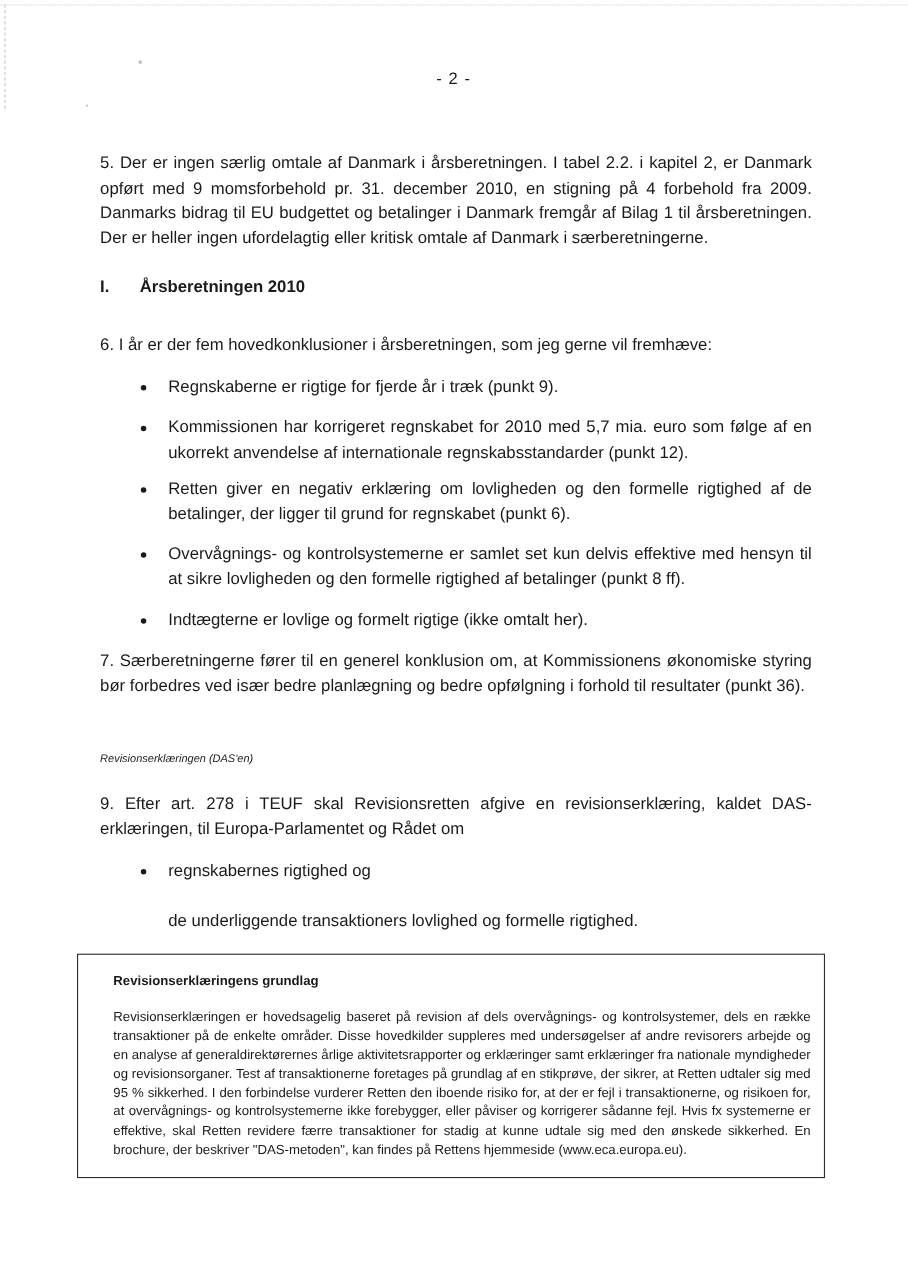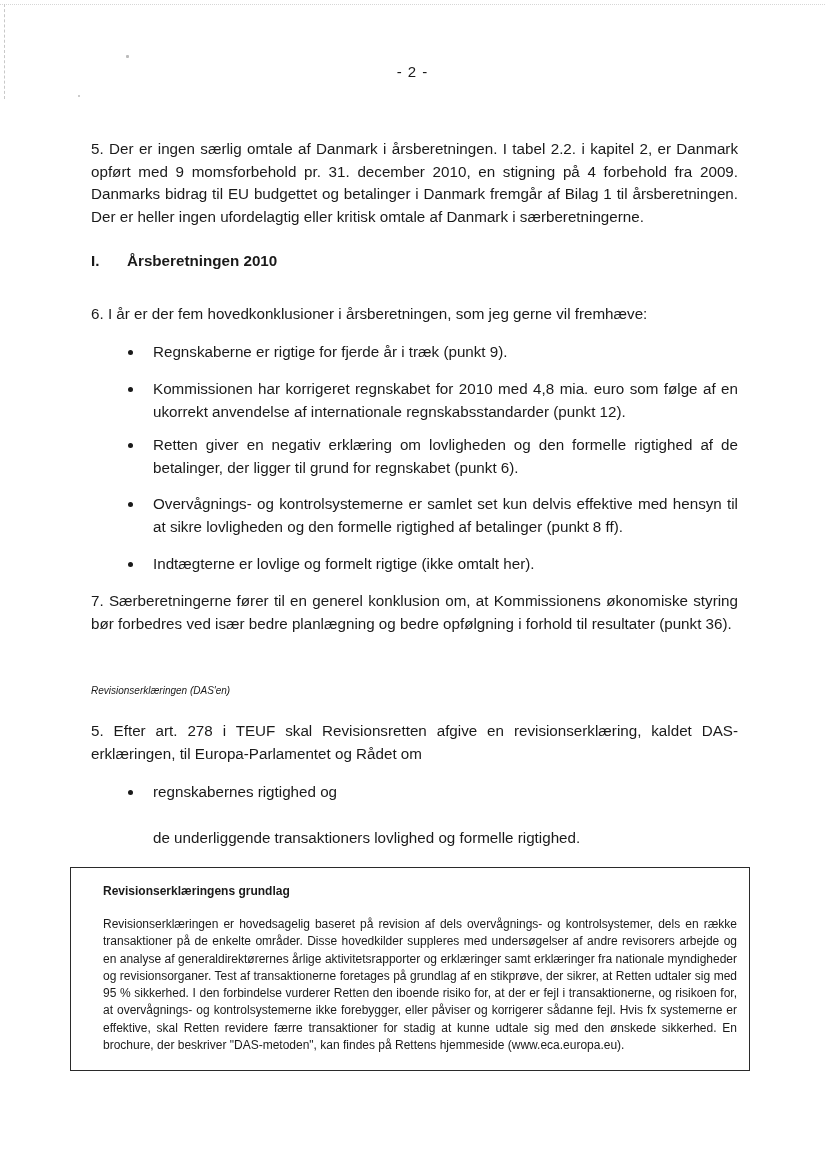--- a/index.html
+++ b/index.html
@@ -71,40 +71,40 @@
 </div>
 
 <div class="para" style="top:303px;">6.  I år er der fem hovedkonklusioner i årsberetningen, som jeg gerne vil fremhæve:</div>
 
 <div class="bullet" style="top:341px;">
   <span class="dot"></span>
   <span class="btext last-line-left">Regnskaberne er rigtige for fjerde år i træk (punkt 9).</span>
 </div>
 <div class="bullet" style="top:378px;">
   <span class="dot"></span>
-  <span class="btext last-line-left">Kommissionen har korrigeret regnskabet for 2010 med 4,8 mia. euro som følge af en ukorrekt anvendelse af internationale regnskabsstandarder (punkt 12).</span>
+  <span class="btext last-line-left">Kommissionen har korrigeret regnskabet for 2010 med 5,7 mia. euro som følge af en ukorrekt anvendelse af internationale regnskabsstandarder (punkt 12).</span>
 </div>
 <div class="bullet" style="top:434px;">
   <span class="dot"></span>
   <span class="btext last-line-left">Retten giver en negativ erklæring om lovligheden og den formelle rigtighed af de betalinger, der ligger til grund for regnskabet (punkt 6).</span>
 </div>
 <div class="bullet" style="top:493px;">
   <span class="dot"></span>
   <span class="btext last-line-left">Overvågnings- og kontrolsystemerne er samlet set kun delvis effektive med hensyn til at sikre lovligheden og den formelle rigtighed af betalinger (punkt 8 ff).</span>
 </div>
 <div class="bullet" style="top:553px;">
   <span class="dot"></span>
   <span class="btext last-line-left">Indtægterne er lovlige og formelt rigtige (ikke omtalt her).</span>
 </div>
 
 <div class="para" style="top:590px;">7.  Særberetningerne fører til en generel konklusion om, at Kommissionens økonomiske styring bør forbedres ved især bedre planlægning og bedre opfølgning i forhold til resultater (punkt 36).</div>
 
 <div class="italic-heading" style="top:685px;">Revisionserklæringen (DAS'en)</div>
 
-<div class="para" style="top:720px;">5.  Efter art. 278 i TEUF skal Revisionsretten afgive en revisionserklæring, kaldet DAS-erklæringen, til Europa-Parlamentet og Rådet om</div>
+<div class="para" style="top:720px;">9.  Efter art. 278 i TEUF skal Revisionsretten afgive en revisionserklæring, kaldet DAS-erklæringen, til Europa-Parlamentet og Rådet om</div>
 
 <div class="bullet" style="top:781px;">
   <span class="dot"></span>
   <span class="btext">regnskabernes rigtighed og</span>
 </div>
 <div class="bullet" style="top:817px;margin-top:10px;">
   <span class="btext">de underliggende transaktioners lovlighed og formelle rigtighed.</span>
 </div>
 
 <div class="box">

